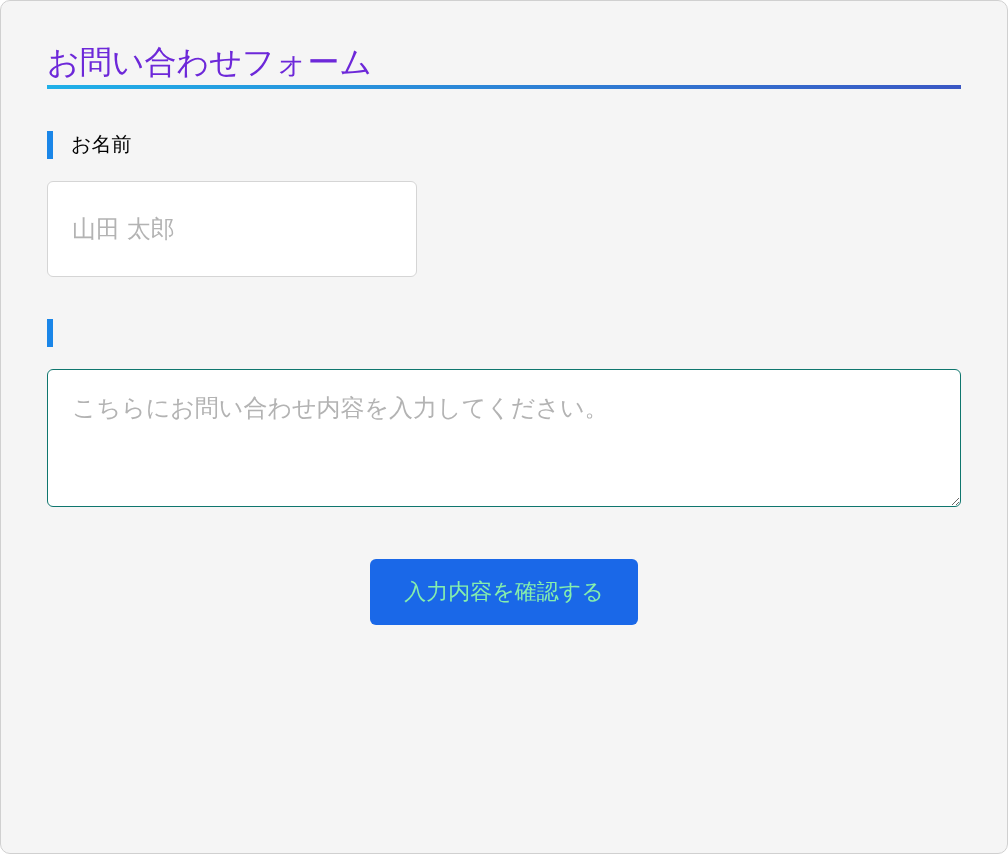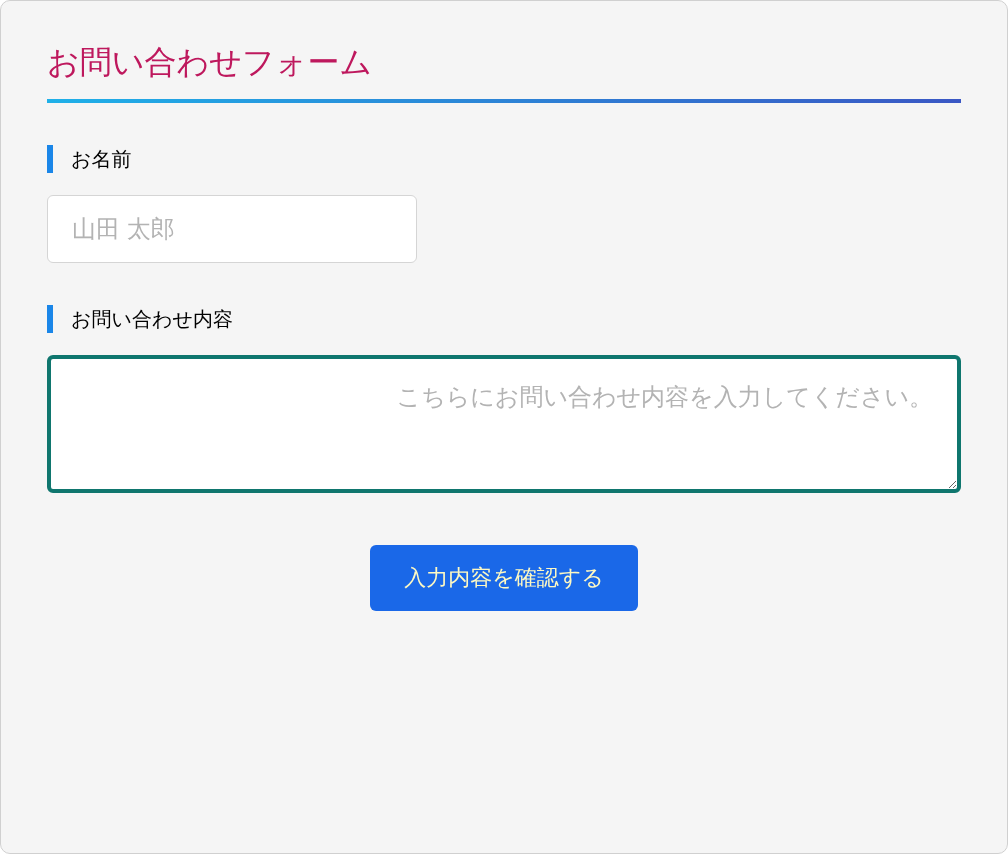--- a/index.html
+++ b/index.html
@@ -16,82 +16,79 @@
       width: 1008px;
       height: 854px;
       background: #f5f5f5;
       border: 1px solid #d0d0d0;
       border-radius: 10px;
       padding: 40px 46px;
     }
     .form-title {
       font-size: 32px;
       font-weight: 400;
-      color: #be185d;
-      padding-bottom: 14px;
+      color: #6d28d9;
       border-bottom: 4px solid;
       border-image: linear-gradient(to right, #1fb0e8, #3a57c4) 1;
       margin-bottom: 42px;
     }
     .form-field {
       margin-bottom: 42px;
     }
     .field-label {
       display: flex;
-      align-items: center;
       font-size: 20px;
       color: #000000;
       margin-bottom: 22px;
       font-weight: 400;
     }
     .label-bar {
       display: inline-block;
       width: 6px;
       height: 28px;
       background: #1a86e8;
       margin-right: 18px;
     }
     .text-input {
       width: 370px;
-      height: 68px;
+      height: 96px;
       padding: 0 24px;
       font-size: 24px;
       border: 1px solid #d5d5d5;
       border-radius: 6px;
       background: #ffffff;
       color: #222;
       font-family: inherit;
     }
     .text-input::placeholder {
       color: #b3b3b3;
     }
     .textarea-input {
       width: 100%;
       height: 138px;
       padding: 22px 24px;
       font-size: 24px;
-      border: 4px solid #0f766e;
+      border: 1px solid #0f766e;
       border-radius: 6px;
       background: #ffffff;
       color: #222;
       font-family: inherit;
       resize: both;
-      text-align: right;
     }
     .textarea-input::placeholder {
       color: #b3b3b3;
     }
     .button-row {
       text-align: center;
       margin-top: 48px;
     }
     .submit-button {
       display: inline-block;
       background: #1a68e8;
-      color: #fef9c3;
+      color: #86efac;
       font-size: 22px;
       font-weight: 500;
       padding: 18px 34px;
       border: none;
       border-radius: 6px;
       cursor: pointer;
       font-family: inherit;
     }
   </style>
 </head>
@@ -107,21 +104,20 @@
     </div>
     <input type="text" class="text-input" placeholder="山田 太郎" style="">
   </div>
 
   <div class="form-field">
   </div>
 
   <div class="form-field">
     <div class="field-label">
       <span class="label-bar"></span>
-      <span>お問い合わせ内容</span>
     </div>
     <textarea class="textarea-input" placeholder="こちらにお問い合わせ内容を入力してください。" style=""></textarea>
   </div>
 
   <div class="button-row">
     <button class="submit-button">入力内容を確認する</button>
   </div>
 </div>
 
 </body></html>

